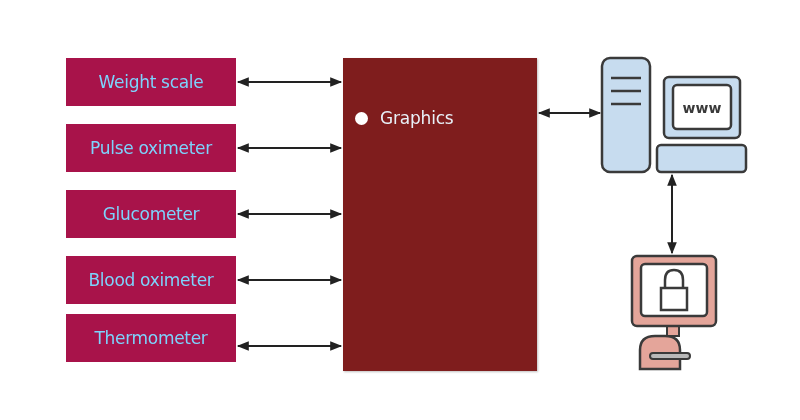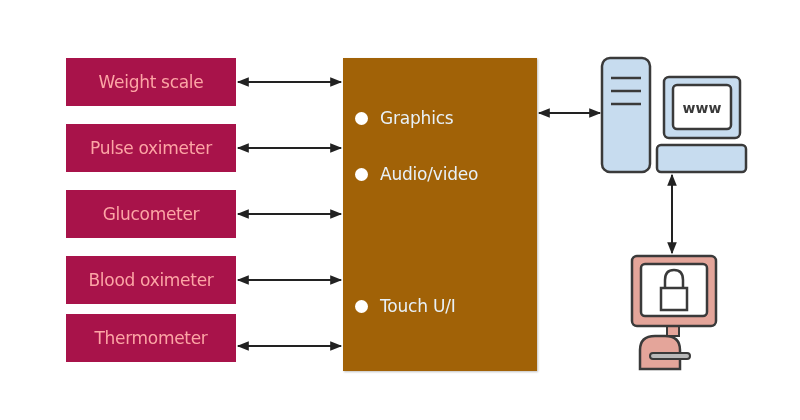--- a/index.html
+++ b/index.html
@@ -1,21 +1,21 @@
 <!DOCTYPE html>
 <html><head>
   <meta charset="utf-8">
   <style>
     html, body { margin: 0; padding: 0; }
     body { width: 800px; height: 420px; background: #ffffff; position: relative; overflow: hidden;
            font-family: "DejaVu Sans", sans-serif; }
     .device { position: absolute; left: 66px; width: 170px; height: 48px; background: #a8134a;
-              color: #fca5a5; display: flex; align-items: center; justify-content: center;
+              color: #7dd3fc; display: flex; align-items: center; justify-content: center;
               font-size: 17px; letter-spacing: -0.3px; box-sizing: border-box; }
-    #hub { position: absolute; left: 343px; top: 58px; width: 194px; height: 313px; background: #a16207;
+    #hub { position: absolute; left: 343px; top: 58px; width: 194px; height: 313px; background: #7f1d1d;
            box-sizing: border-box; box-shadow: 1px 1px 2px rgba(0,0,0,0.25); }
     .feature { position: absolute; left: 12px; color: #e8f1f8; font-size: 17px; line-height: 21px;
                display: flex; align-items: flex-start; letter-spacing: -0.2px; }
     .feature .dot { width: 13px; height: 13px; border-radius: 50%; background: #ffffff; margin-top: 4px;
                     margin-right: 12px; flex: 0 0 auto; }
     svg#connectors { position: absolute; left: 0; top: 0; }
   </style>
 </head>
 <body>
 
@@ -32,28 +32,20 @@
   <span>Blood oximeter</span>
 </div>
 <div class="device" style="top:314px">
   <span>Thermometer</span>
 </div>
 
 <div id="hub">
   <div class="feature" style="top:50px">
     <span class="dot"></span>
     <span>Graphics</span>
-  </div>
-  <div class="feature" style="top:106px">
-    <span class="dot"></span>
-    <span>Audio/video</span>
-  </div>
-  <div class="feature" style="top:238px">
-    <span class="dot"></span>
-    <span>Touch U/I</span>
   </div>
 </div>
 
 <svg id="connectors" width="800" height="420" viewBox="0 0 800 420">
   <defs>
     <marker id="ah" viewBox="0 0 10 10" refX="9" refY="5" markerWidth="7" markerHeight="6" orient="auto-start-reverse">
       <path d="M0,1 L10,5 L0,9 z" fill="#222"></path>
     </marker>
   </defs>
 

